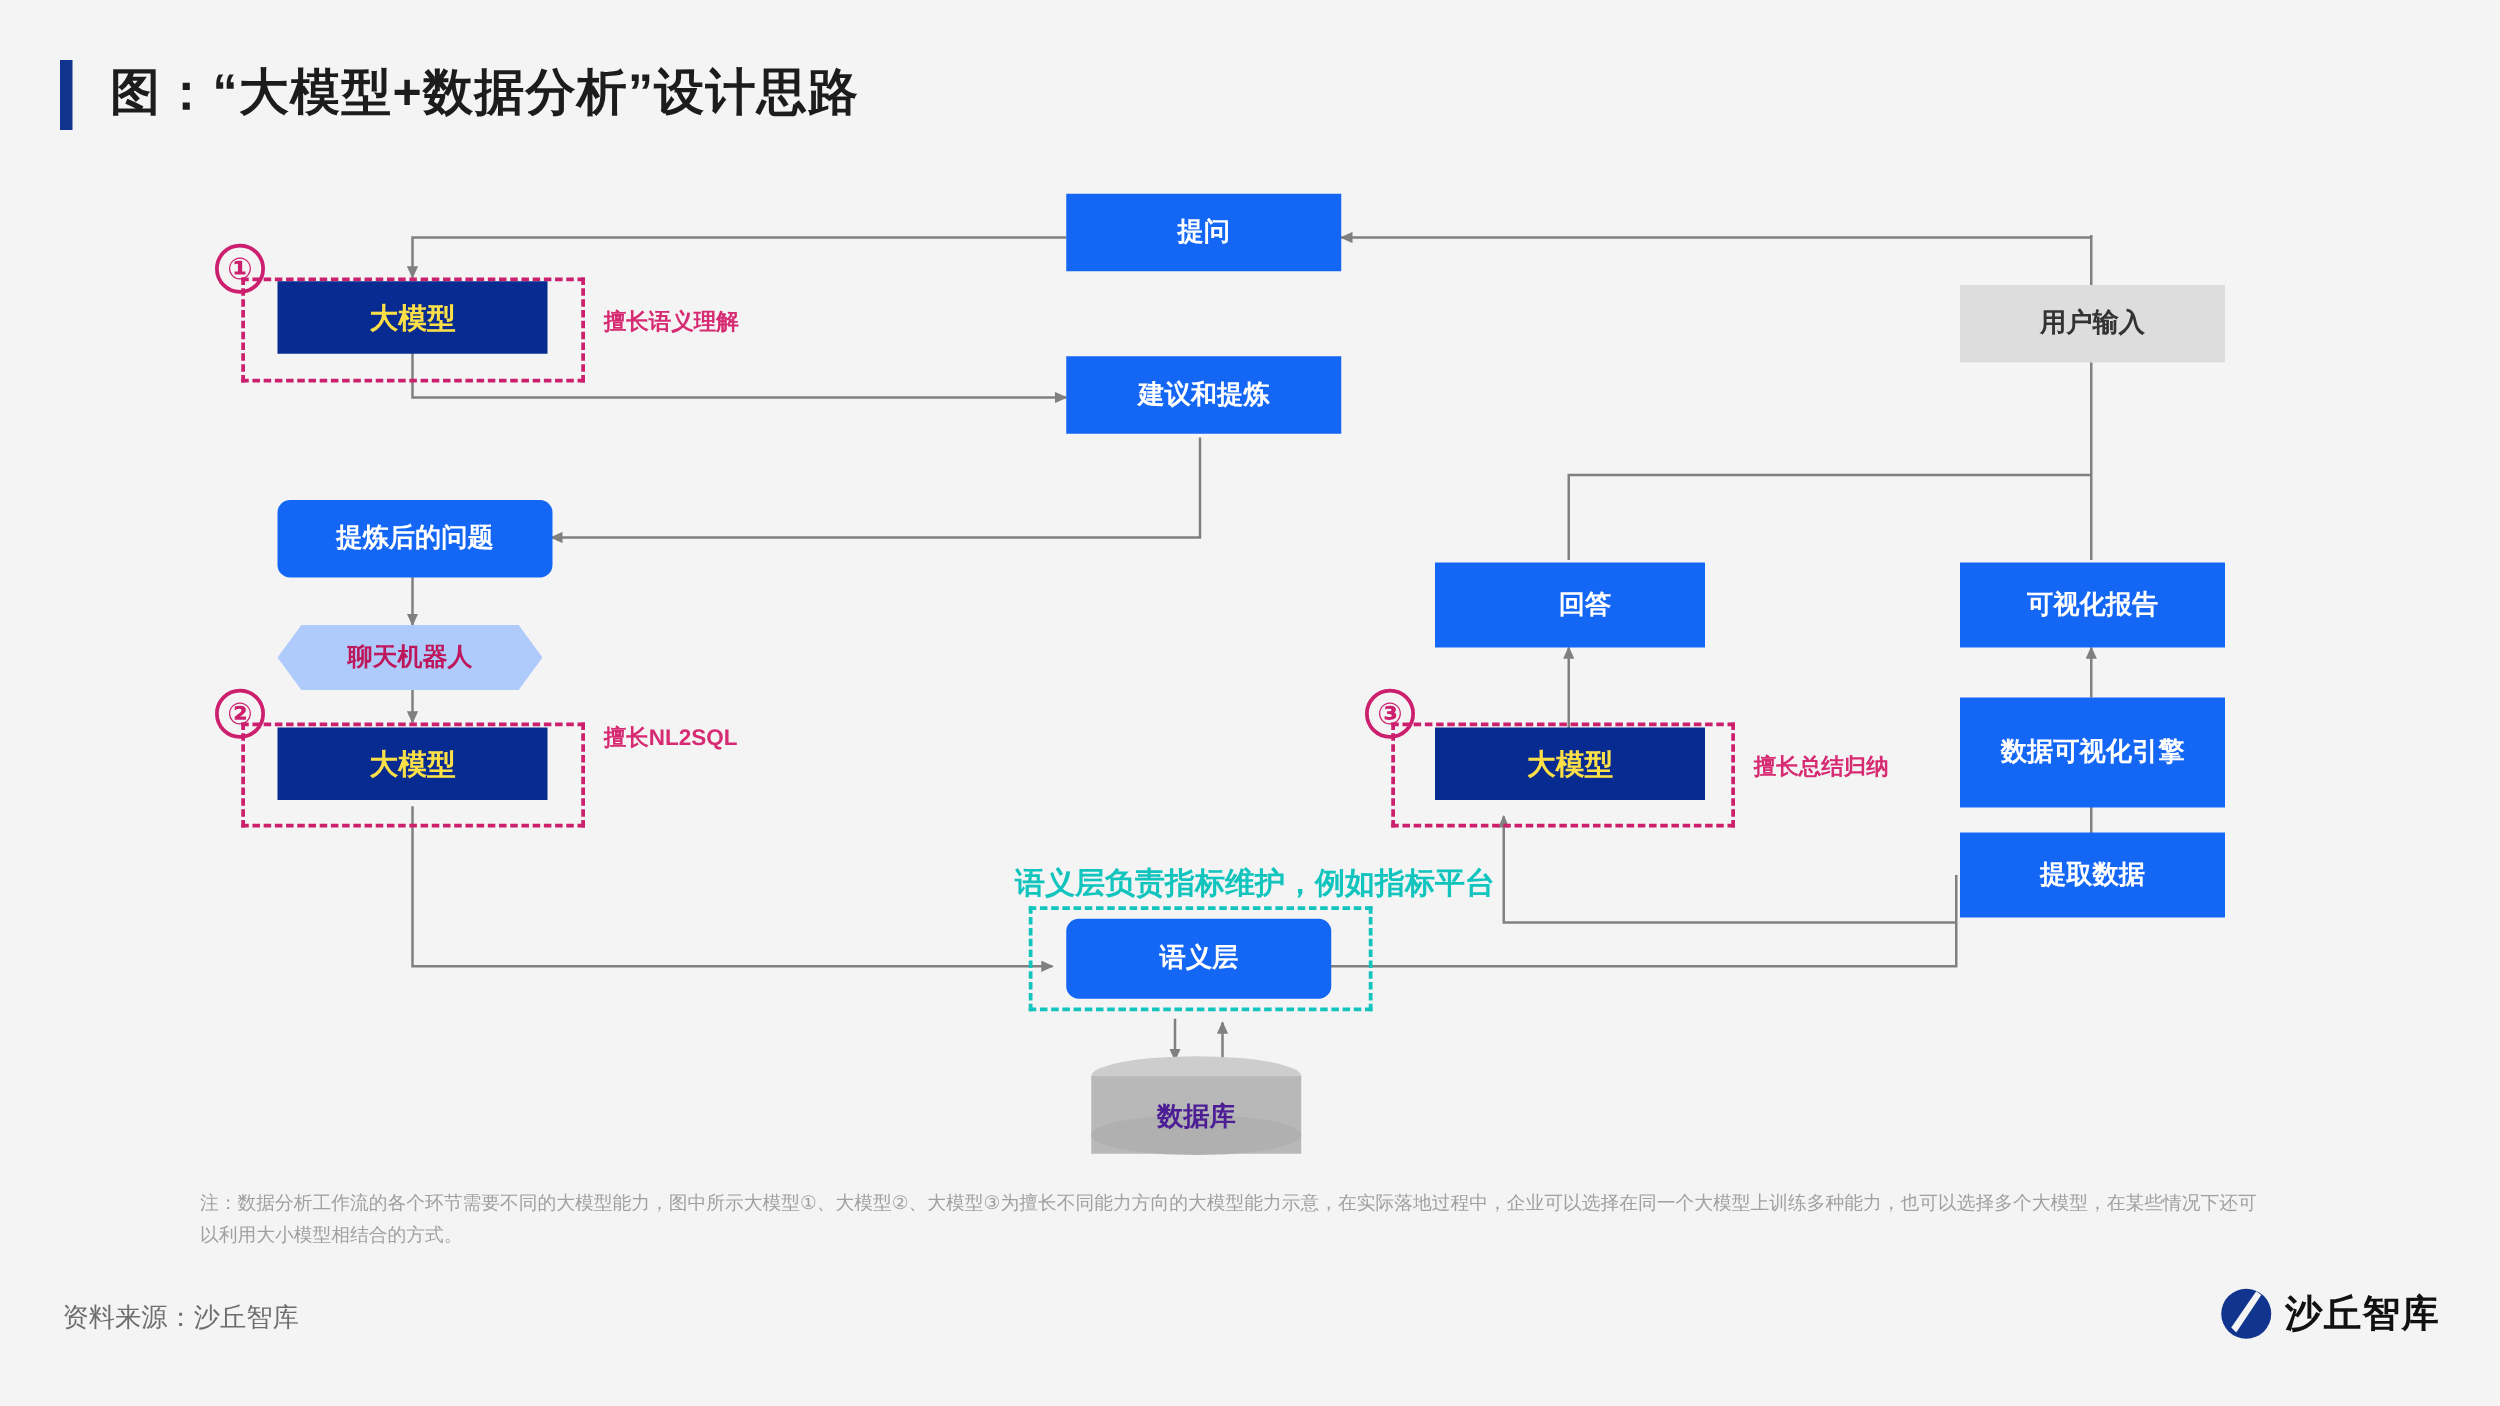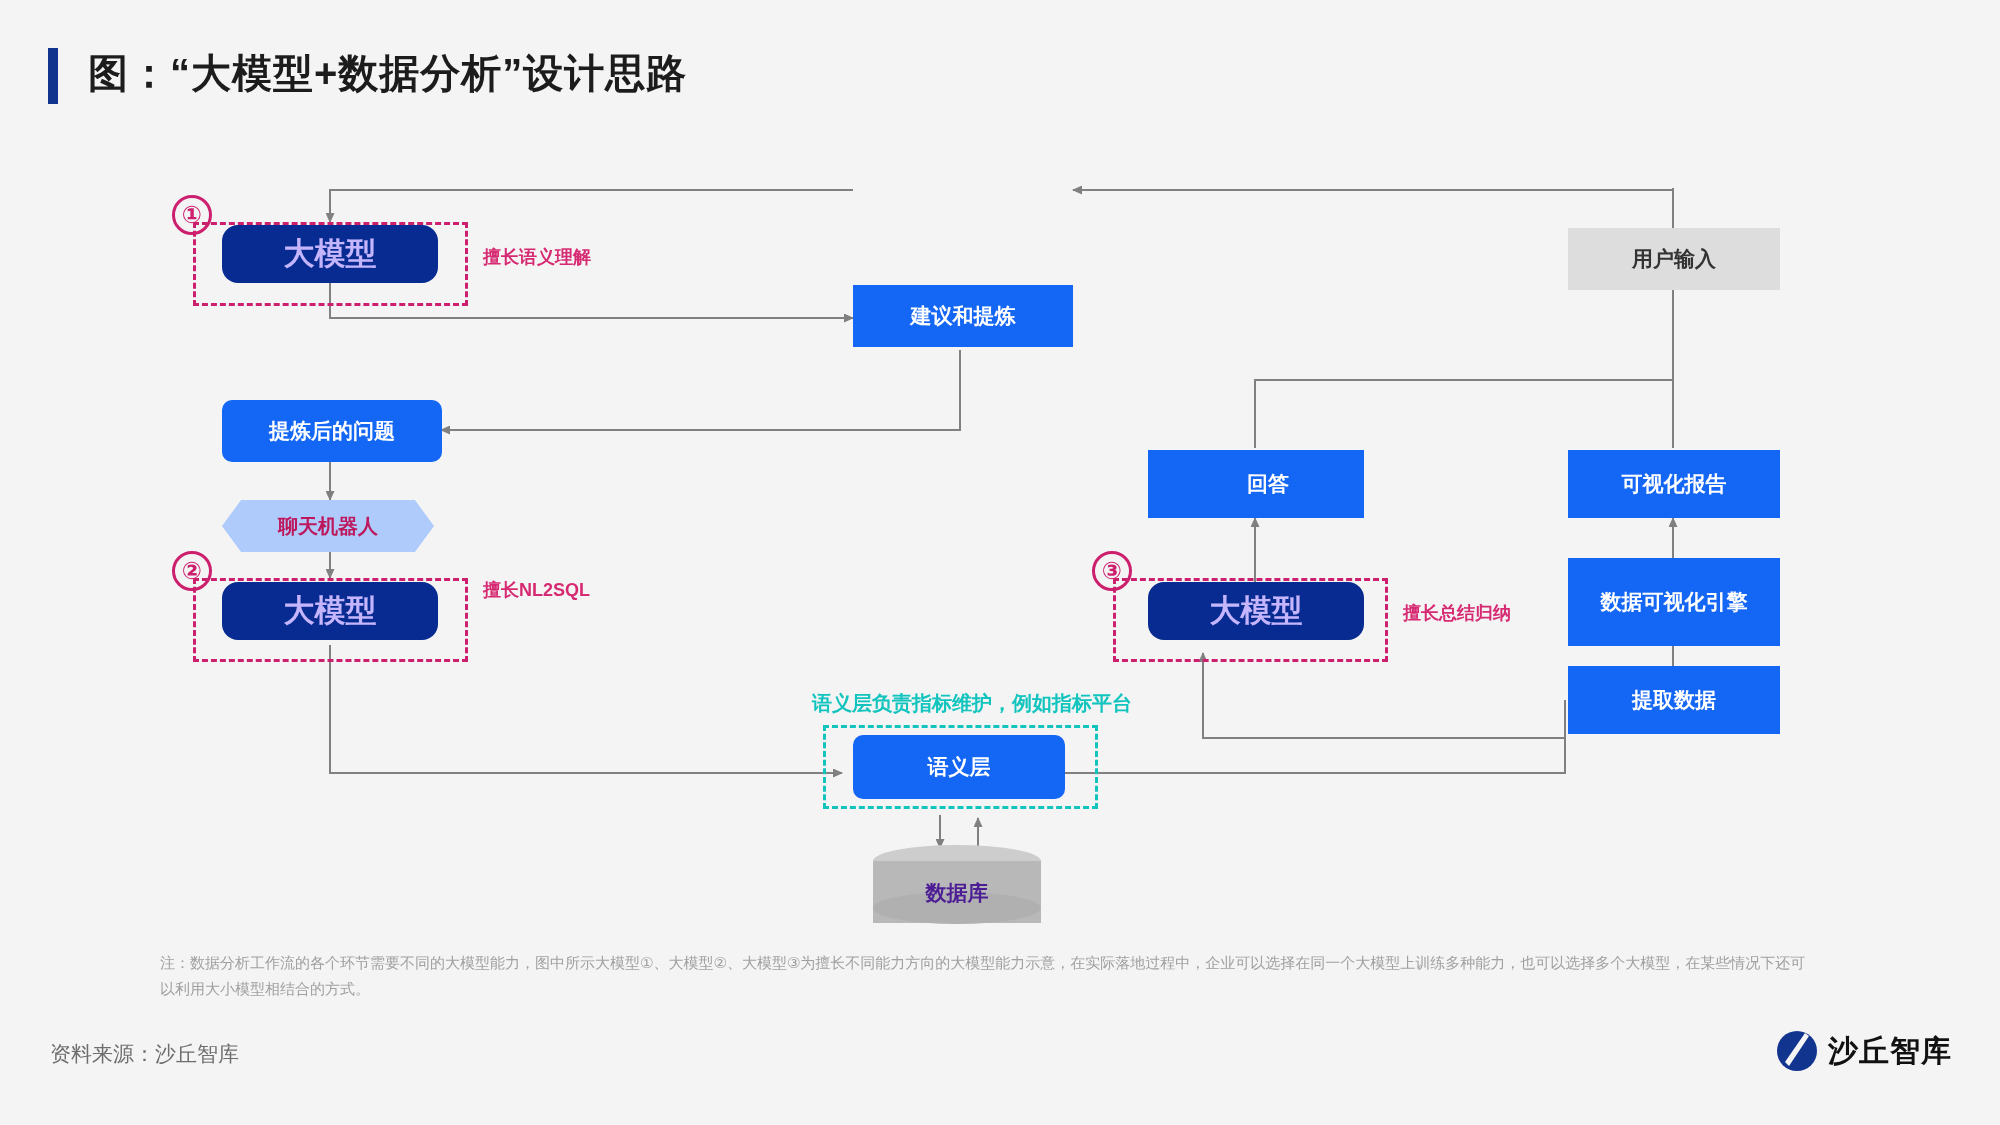--- a/index.html
+++ b/index.html
@@ -22,21 +22,21 @@
   
   #wires{position:absolute;left:0;top:0;width:2000px;height:1125px;}
 
   
   .node{
     position:absolute;display:flex;align-items:center;justify-content:center;
     box-sizing:border-box;text-align:center;line-height:1.15;
   }
   .n-blue{background:#1466f5;color:#ffffff;font-size:21px;font-weight:bold;}
   .n-blue-round{background:#1466f5;color:#ffffff;font-size:21px;font-weight:bold;border-radius:10px;}
-  .n-navy{background:#072b91;color:#c4b5fd;font-size:31px;font-weight:bold;border-radius:16px;}
+  .n-navy{background:#072b91;color:#fde047;font-size:23px;font-weight:bold;}
   .n-gray{background:#dddddd;color:#333333;font-size:21px;font-weight:bold;}
   .n-hex{color:#be185d;font-size:20px;font-weight:bold;background:#aecbfb;
          clip-path:polygon(9% 0,91% 0,100% 50%,91% 100%,9% 100%,0 50%);}
 
   
   .db{position:absolute;}
   .db-body{position:absolute;left:0;top:16px;width:100%;height:62px;background:#b8b8b8;}
   .db-top{position:absolute;left:0;top:0;width:100%;height:32px;background:#cdcdcd;border-radius:50%;}
   .db-bot{position:absolute;left:0;top:47px;width:100%;height:32px;background:#b0b0b0;border-radius:50%;}
   .db-label{position:absolute;left:0;top:0;width:100%;height:95px;display:flex;align-items:center;
@@ -48,21 +48,21 @@
 
   
   .circ{
     position:absolute;width:40px;height:40px;border:3px solid #cc1f6e;border-radius:50%;
     color:#cc1f6e;font-size:24px;font-weight:bold;display:flex;align-items:center;justify-content:center;
     box-sizing:border-box;background:transparent;
   }
 
   
   .ann-pink{position:absolute;color:#d62a72;font-size:18px;font-weight:bold;white-space:nowrap;}
-  .ann-teal{position:absolute;color:#11c4bd;font-size:20px;font-weight:bold;white-space:nowrap;}
+  .ann-teal{position:absolute;color:#11c4bd;font-size:24px;font-weight:bold;white-space:nowrap;}
 
   
   .note{
     position:absolute;left:160px;top:950px;width:1660px;
     color:#a0a0a0;font-size:15px;line-height:1.7;text-align:left;
   }
   .source{position:absolute;left:50px;top:1040px;color:#6e6e6e;font-size:21px;}
   .logo-wrap{position:absolute;right:48px;top:1030px;display:flex;align-items:center;gap:10px;}
   .logo-text{font-size:30px;font-weight:bold;color:#111111;letter-spacing:1px;}
 </style>
@@ -121,20 +121,21 @@
 
   <div class="dash-pink" style="left:193px;top:222px;width:275px;height:84px;"></div>
   <div class="dash-pink" style="left:193px;top:578px;width:275px;height:84px;"></div>
   <div class="dash-pink" style="left:1113px;top:578px;width:275px;height:84px;"></div>
   <div class="dash-teal" style="left:823px;top:725px;width:275px;height:84px;"></div>
 
   <div class="circ" style="left:172px;top:195px;">①</div>
   <div class="circ" style="left:172px;top:551px;">②</div>
   <div class="circ" style="left:1092px;top:551px;">③</div>
 
+  <div class="node n-blue" style="left:853px;top:155px;width:220px;height:62px;">提问</div>
 
   <div class="node n-gray" style="left:1568px;top:228px;width:212px;height:62px;">用户输入</div>
 
   <div class="node n-blue-round" style="left:222px;top:400px;width:220px;height:62px;">提炼后的问题</div>
 
   <div class="node n-blue" style="left:853px;top:285px;width:220px;height:62px;">建议和提炼</div>
 
   <div class="node n-hex" style="left:222px;top:500px;width:212px;height:52px;">聊天机器人</div>
 
   <div class="node n-navy" style="left:222px;top:225px;width:216px;height:58px;">大模型</div>

